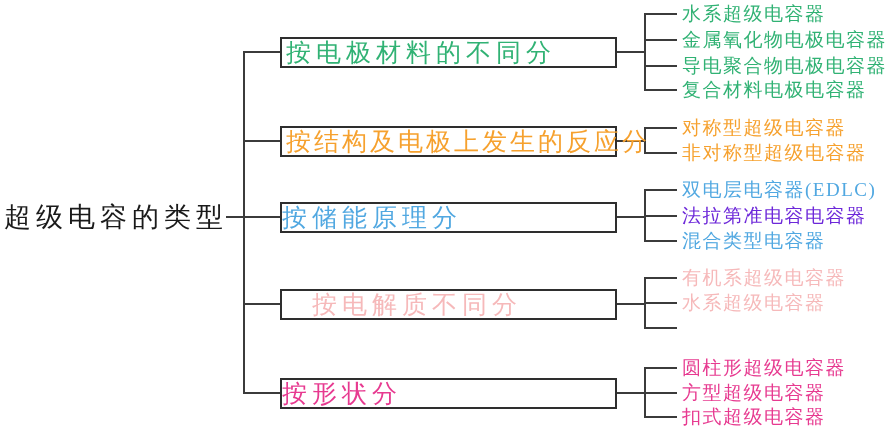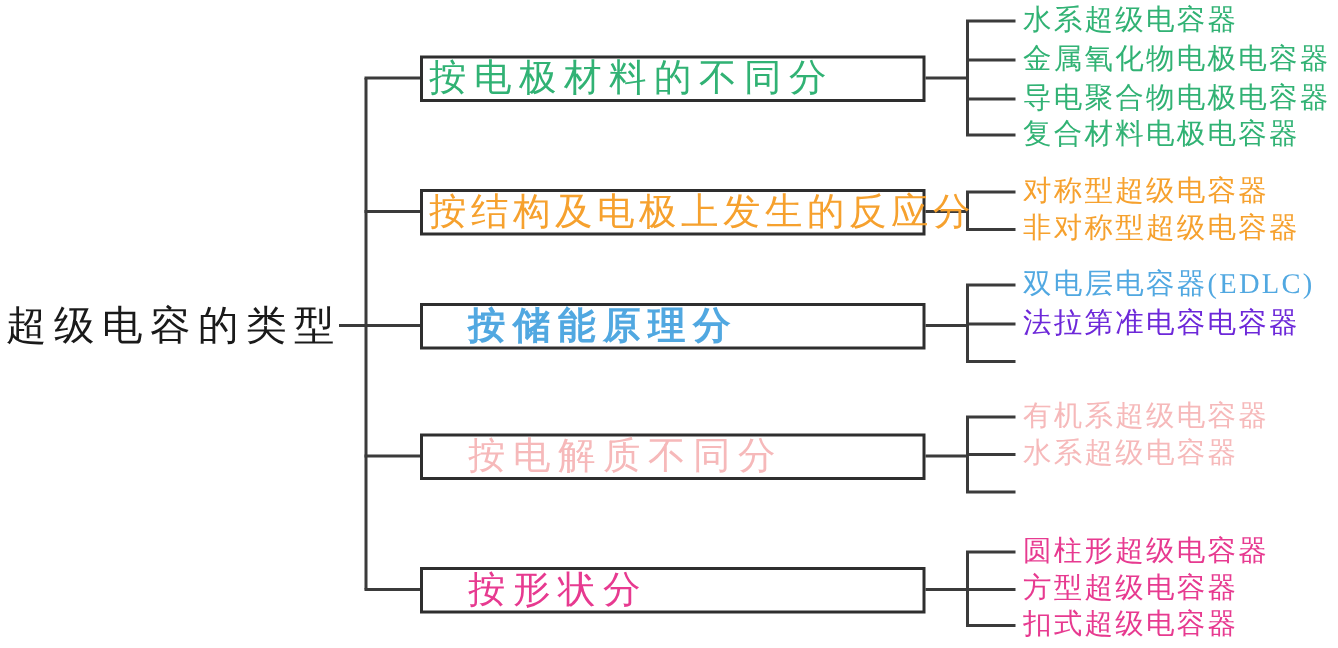--- a/index.html
+++ b/index.html
@@ -89,32 +89,33 @@
   <div class="leaf" style="top: 28px; color: rgb(49, 178, 116);">金属氧化物电极电容器</div>
   <div class="leaf" style="top: 54px; color: rgb(49, 178, 116);">导电聚合物电极电容器</div>
   <div class="leaf" style="top: 78px; color: rgb(49, 178, 116);">复合材料电极电容器</div>
 
   <div class="branch-box" style="top:126px;padding-left:4px;">
     <span class="branch-label" style="letter-spacing: 3px; color: rgb(246, 161, 46);">按结构及电极上发生的反应分</span>
   </div>
   <div class="leaf" style="top: 116px; color: rgb(246, 161, 46);">对称型超级电容器</div>
   <div class="leaf" style="top: 141px; color: rgb(246, 161, 46);">非对称型超级电容器</div>
 
-  <div class="branch-box" style="top:202px;padding-left:30px;font-weight:bold;">
+  <div class="branch-box" style="top:202px;">
     <span class="branch-label" style="color: rgb(81, 168, 225);">按储能原理分</span>
   </div>
   <div class="leaf" style="top: 178px; color: rgb(81, 168, 225);">双电层电容器(EDLC)</div>
   <div class="leaf" style="top: 204px; color: #6d28d9;">法拉第准电容电容器</div>
+  <div class="leaf" style="top: 229px; color: rgb(81, 168, 225);">混合类型电容器</div>
 
   <div class="branch-box" style="top:289px;padding-left:30px;">
     <span class="branch-label" style="color: rgb(246, 185, 186);">按电解质不同分</span>
   </div>
   <div class="leaf" style="top: 266px; color: rgb(246, 185, 186);">有机系超级电容器</div>
   <div class="leaf" style="top: 291px; color: rgb(246, 185, 186);">水系超级电容器</div>
 
-  <div class="branch-box" style="top:378px;padding-left:30px;align-items:center;">
+  <div class="branch-box" style="top:378px;align-items:center;">
     <span class="branch-label" style="color: rgb(231, 58, 144);">按形状分</span>
   </div>
   <div class="leaf" style="top: 356px; color: rgb(231, 58, 144);">圆柱形超级电容器</div>
   <div class="leaf" style="top: 381px; color: rgb(231, 58, 144);">方型超级电容器</div>
   <div class="leaf" style="top: 405px; color: rgb(231, 58, 144);">扣式超级电容器</div>
 
 </div>
 
 </body></html>

